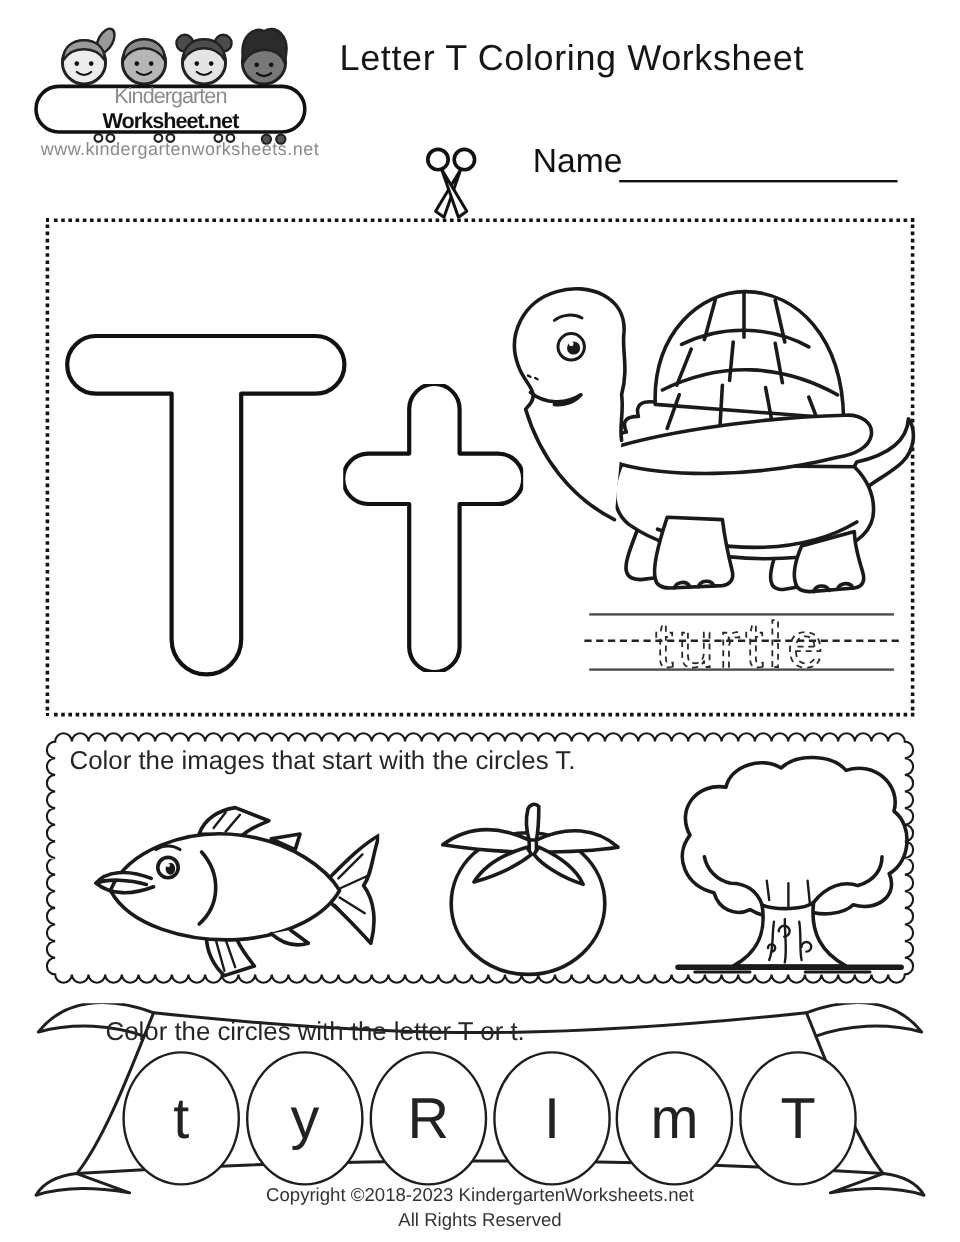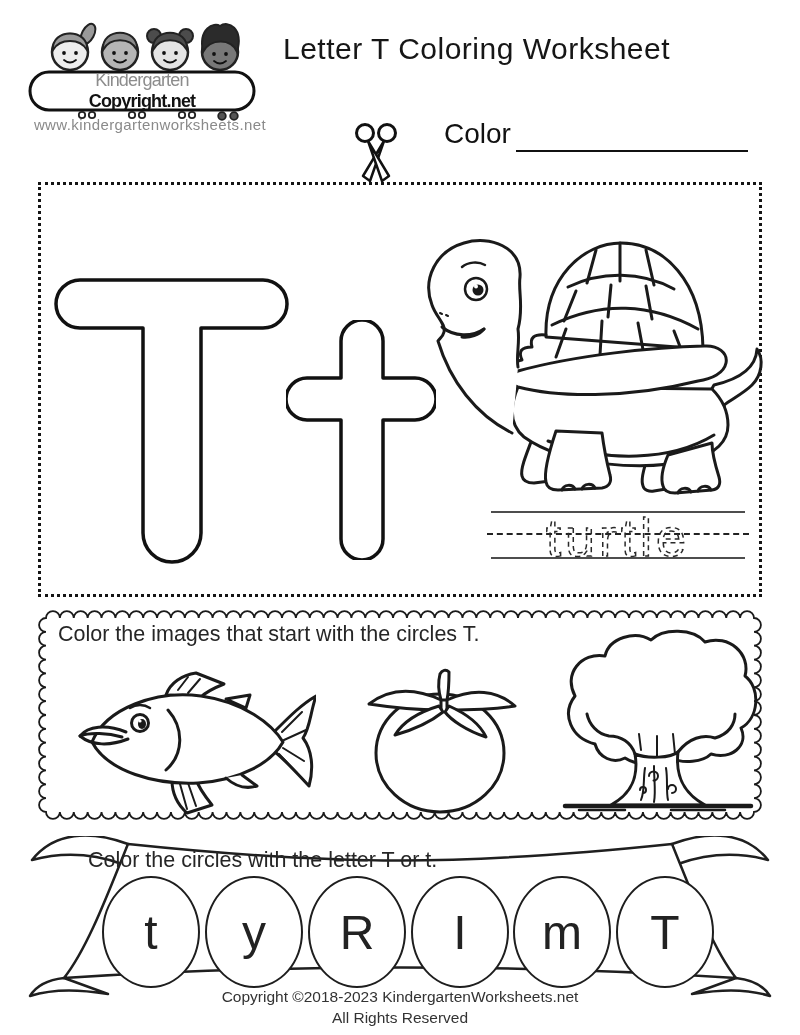--- a/index.html
+++ b/index.html
@@ -74,34 +74,34 @@
       <circle cx="110" cy="103" r="3.2"></circle>
         <circle cx="120" cy="103" r="3.2"></circle>
       <circle cx="160" cy="103" r="3.2"></circle>
         <circle cx="170" cy="103" r="3.2"></circle>
       <circle cx="200" cy="104" r="3.8" fill="#555"></circle>
         <circle cx="212" cy="104" r="3.8" fill="#555"></circle>
     </g>
   </svg>
   <div class="abs brandbar-text" style="left:30px;top:72px;width:224px;height:38px">
     <span class="brand-gray">Kindergarten</span>
-      <span class="brand-black">Copyright.net</span>
+      <span class="brand-black">Worksheet.net</span>
   </div>
   <div class="abs site-url" style="left:26px;top:116px;width:240px;text-align:right">www.kindergartenworksheets.net</div>
 
   <div class="abs page-title" style="left:283px;top:32px">Letter T Coloring Worksheet</div>
 
   <svg class="abs" style="left:350px;top:122px" width="52" height="64" viewBox="0 0 52 64">
     <circle cx="15" cy="11" r="8.5" fill="none" stroke="#111" stroke-width="3"></circle>
     <circle cx="37" cy="11" r="8.5" fill="none" stroke="#111" stroke-width="3"></circle>
     <path d="M 34 19 L 13 54 L 20 59 Z" fill="#fff" stroke="#111" stroke-width="2.5" stroke-linejoin="round"></path>
     <path d="M 18 19 L 39 54 L 32 59 Z" fill="#fff" stroke="#111" stroke-width="2.5" stroke-linejoin="round"></path>
   </svg>
 
-  <div class="abs name-label" style="left:444px;top:118px">Color</div>
+  <div class="abs name-label" style="left:444px;top:118px">Name</div>
   <div class="abs name-line" style="left:516px;top:110px;width:232px"></div>
 
   <div class="abs box1" style="left:38px;top:182px;width:718px;height:409px">
 
     <svg class="abs" style="left:12px;top:92px" width="237" height="290" viewBox="0 0 237 290">
       <path d="M 27 3 H 210 A 24 24 0 0 1 210 51 H 148 V 256 A 29 29 0 0 1 90 256 V 51 H 27 A 24 24 0 0 1 27 3 Z" fill="#fff" stroke="#111" stroke-width="3.5" stroke-linejoin="round"></path>
     </svg>
 
     <svg class="abs" style="left:245px;top:135px" width="150" height="240" viewBox="0 0 150 240">
       <path d="M 55 21 A 21 21 0 0 1 97 21 V 58 H 129 A 21 21 0 0 1 129 100 H 97 V 219 A 21 21 0 0 1 55 219 V 100 H 21 A 21 21 0 0 1 21 58 H 55 Z" fill="#fff" stroke="#111" stroke-width="3.5" stroke-linejoin="round"></path>

